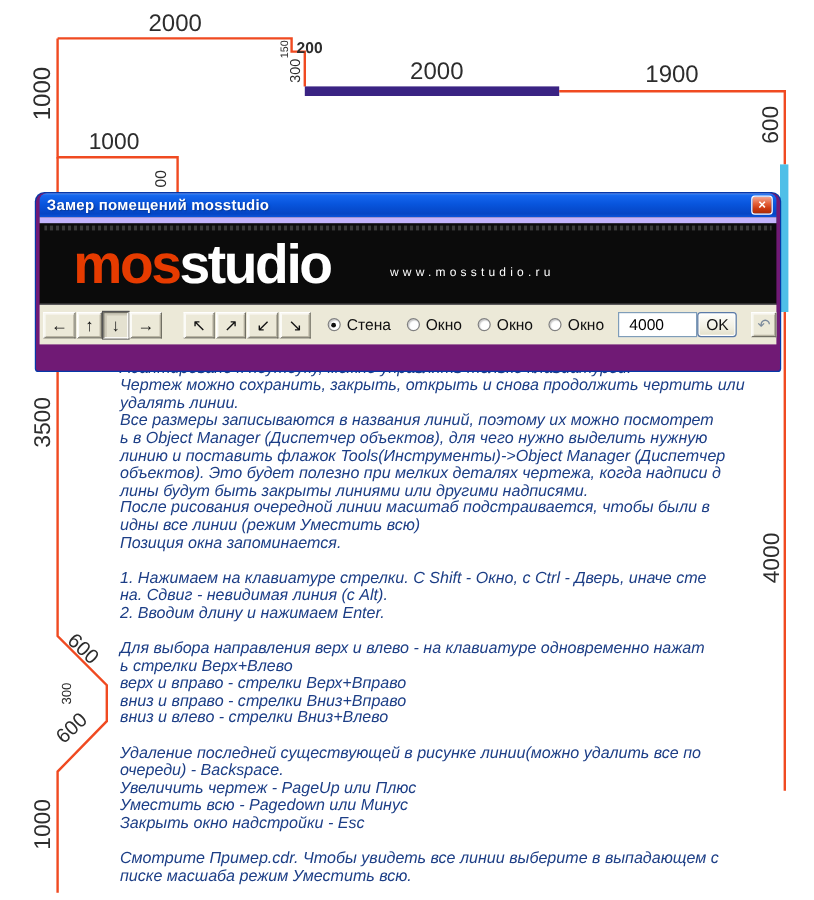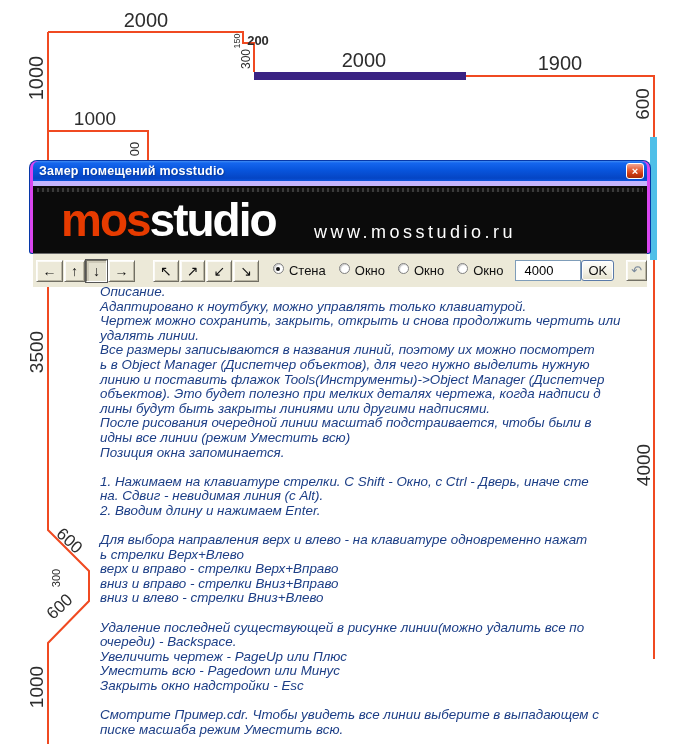--- a/index.html
+++ b/index.html
@@ -8,55 +8,55 @@
 
   
   .plan-svg{position:absolute;left:0;top:0;z-index:0;}
   .dim{position:absolute;color:#2d2d2d;white-space:nowrap;z-index:1;
        transform:translate(-50%,-50%);font-family:"Liberation Sans",sans-serif;}
   .rot{transform:translate(-50%,-50%) rotate(-90deg);}
   .rot-cw43{transform:translate(-50%,-50%) rotate(43deg);}
   .rot-ccw43{transform:translate(-50%,-50%) rotate(-43deg);}
 
   
-  .xp-window{position:absolute;left:30px;top:161px;width:620px;height:92px;z-index:5;
-             background:#d946ef;border-radius:7px 7px 2px 2px;
+  .xp-window{position:absolute;left:30px;top:161px;width:620px;height:148px;z-index:5;
+             background:#701a75;border-radius:7px 7px 2px 2px;
              box-shadow:0 0 0 1px #0638a8;box-sizing:border-box;padding:0 3px 3px 3px;}
   .titlebar{height:20px;display:flex;align-items:center;
             background:linear-gradient(180deg,#3f8cf3 0%,#1566ee 10%,#0855dd 45%,#0545c4 86%,#0a55dd 100%);
             border-radius:6px 6px 0 0;padding:0 3px 0 6px;}
   .title-text{color:#fff;font-size:12.5px;font-weight:bold;flex:1;
               text-shadow:1px 1px 1px #0a3a9a;letter-spacing:.2px;}
   .close-btn{width:18px;height:16px;border-radius:3px;border:1px solid #fff;
              background:linear-gradient(180deg,#f3a693 0%,#e4613a 40%,#cc3911 70%,#a82b07 100%);
              color:#fff;font-size:11px;font-weight:bold;line-height:14px;text-align:center;
              box-sizing:border-box;cursor:pointer;}
   .banner{position:relative;height:67px;background:#0b0b0b;border-top:5px solid #c4b5fd;
           border-bottom:1px solid #6a6a6a;overflow:hidden;}
   .banner::before{content:"";position:absolute;left:4px;right:4px;top:2px;height:4px;
           background:repeating-linear-gradient(90deg,#3a3a3a 0 2px,#121212 2px 5px);}
   .logo{position:absolute;left:28px;top:6px;font-size:46px;font-weight:bold;
         letter-spacing:-2px;line-height:56px;}
   .logo .p1{color:#e63b00;}
   .logo .p2{color:#fff;}
   .tagline{position:absolute;left:284px;top:11px;color:#fff;font-size:17px;white-space:nowrap;}
-  .siteurl{position:absolute;left:281px;top:36px;color:#fff;font-size:18px;
+  .siteurl{position:absolute;left:292px;top:36px;color:#fff;font-size:10px;
            letter-spacing:3.5px;white-space:nowrap;}
   .toolbar{height:33px;background:#ece9d8;display:flex;align-items:center;padding-left:3px;}
   .tb-btn{width:27px;height:22px;margin-right:1px;background:#ece9d8;color:#111;
           border-top:1px solid #fff;border-left:1px solid #fff;
           border-right:1px solid #716f64;border-bottom:1px solid #716f64;
           box-shadow:inset 1px 1px 0 #fbfaf6,inset -1px -1px 0 #b9b5a3;
           display:flex;align-items:center;justify-content:center;
           font-size:14px;box-sizing:border-box;cursor:pointer;}
   .tb-btn.pressed{border-top:1px solid #716f64;border-left:1px solid #716f64;
           border-right:1px solid #fff;border-bottom:1px solid #fff;
           box-shadow:inset 2px 2px 0 #cdc9b8,0 0 0 1px #555;background:#e4e1d0;}
   .grp-gap{margin-left:17px;}
-  .radio{display:flex;margin-left:13px;cursor:pointer;}
+  .radio{display:flex;align-items:center;margin-left:13px;cursor:pointer;}
   .radio .circle{position:relative;width:11px;height:11px;border-radius:50%;background:#fff;
           border:1px solid #808080;box-shadow:inset 1px 1px 1px #c9c9c9;box-sizing:border-box;}
   .radio.selected .circle::after{content:"";position:absolute;left:2.5px;top:2.5px;
           width:4px;height:4px;border-radius:50%;background:#111;}
   .radio .rlabel{font-size:13px;color:#111;margin-left:5px;}
   .len-input{width:66px;height:21px;margin-left:12px;border:1px solid #7f9db9;
           font-family:"Liberation Sans",sans-serif;font-size:13px;padding:0 0 0 8px;
           box-sizing:border-box;}
   .ok-btn{width:58px;height:21px;font-size:13px;color:#111;
           border:1px solid #5a7aa8;border-radius:3px;

